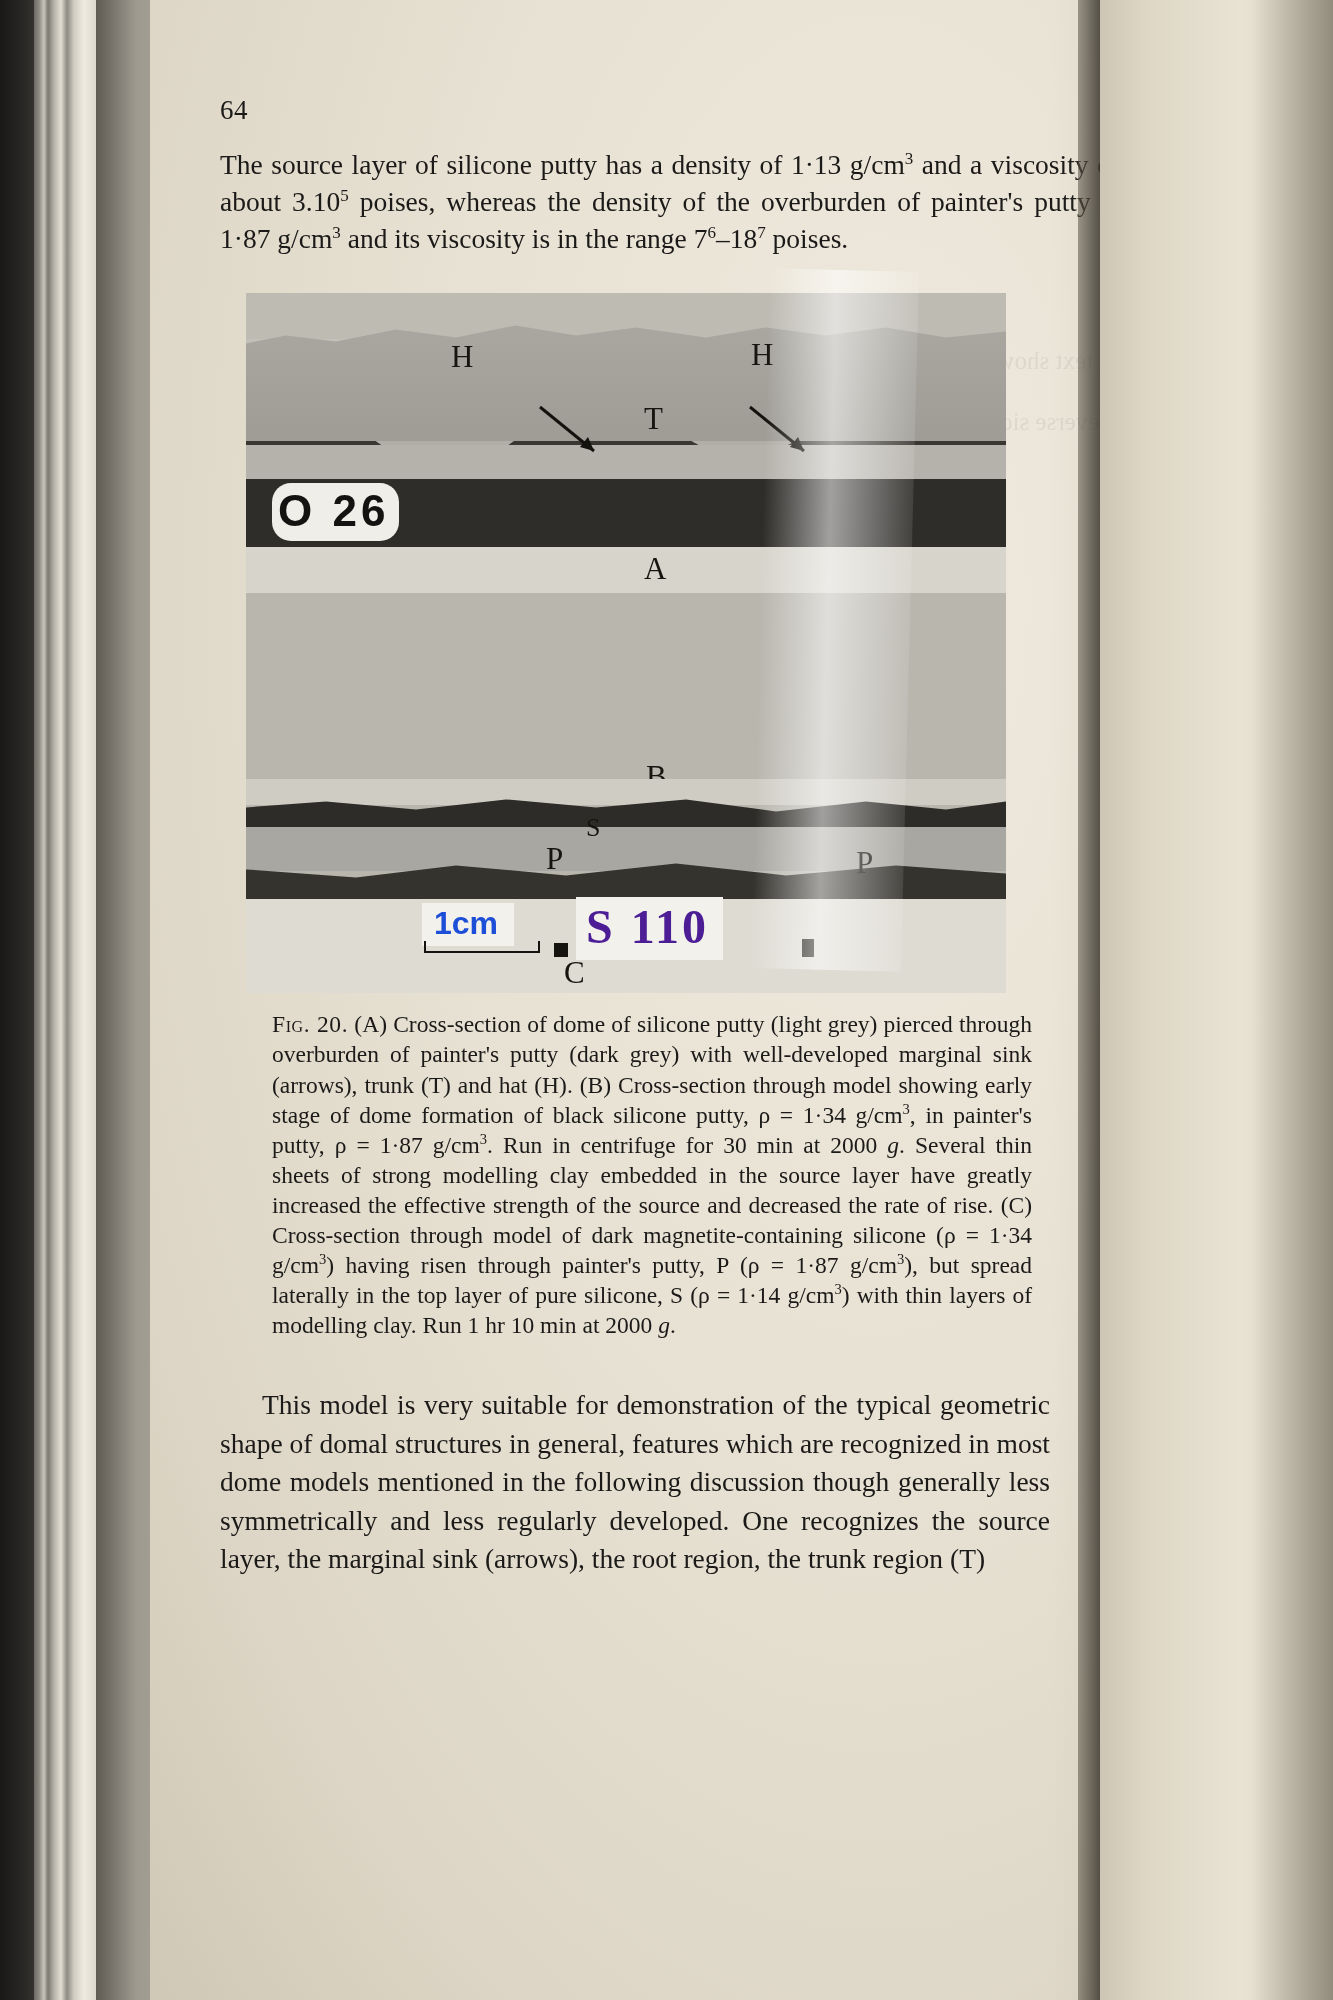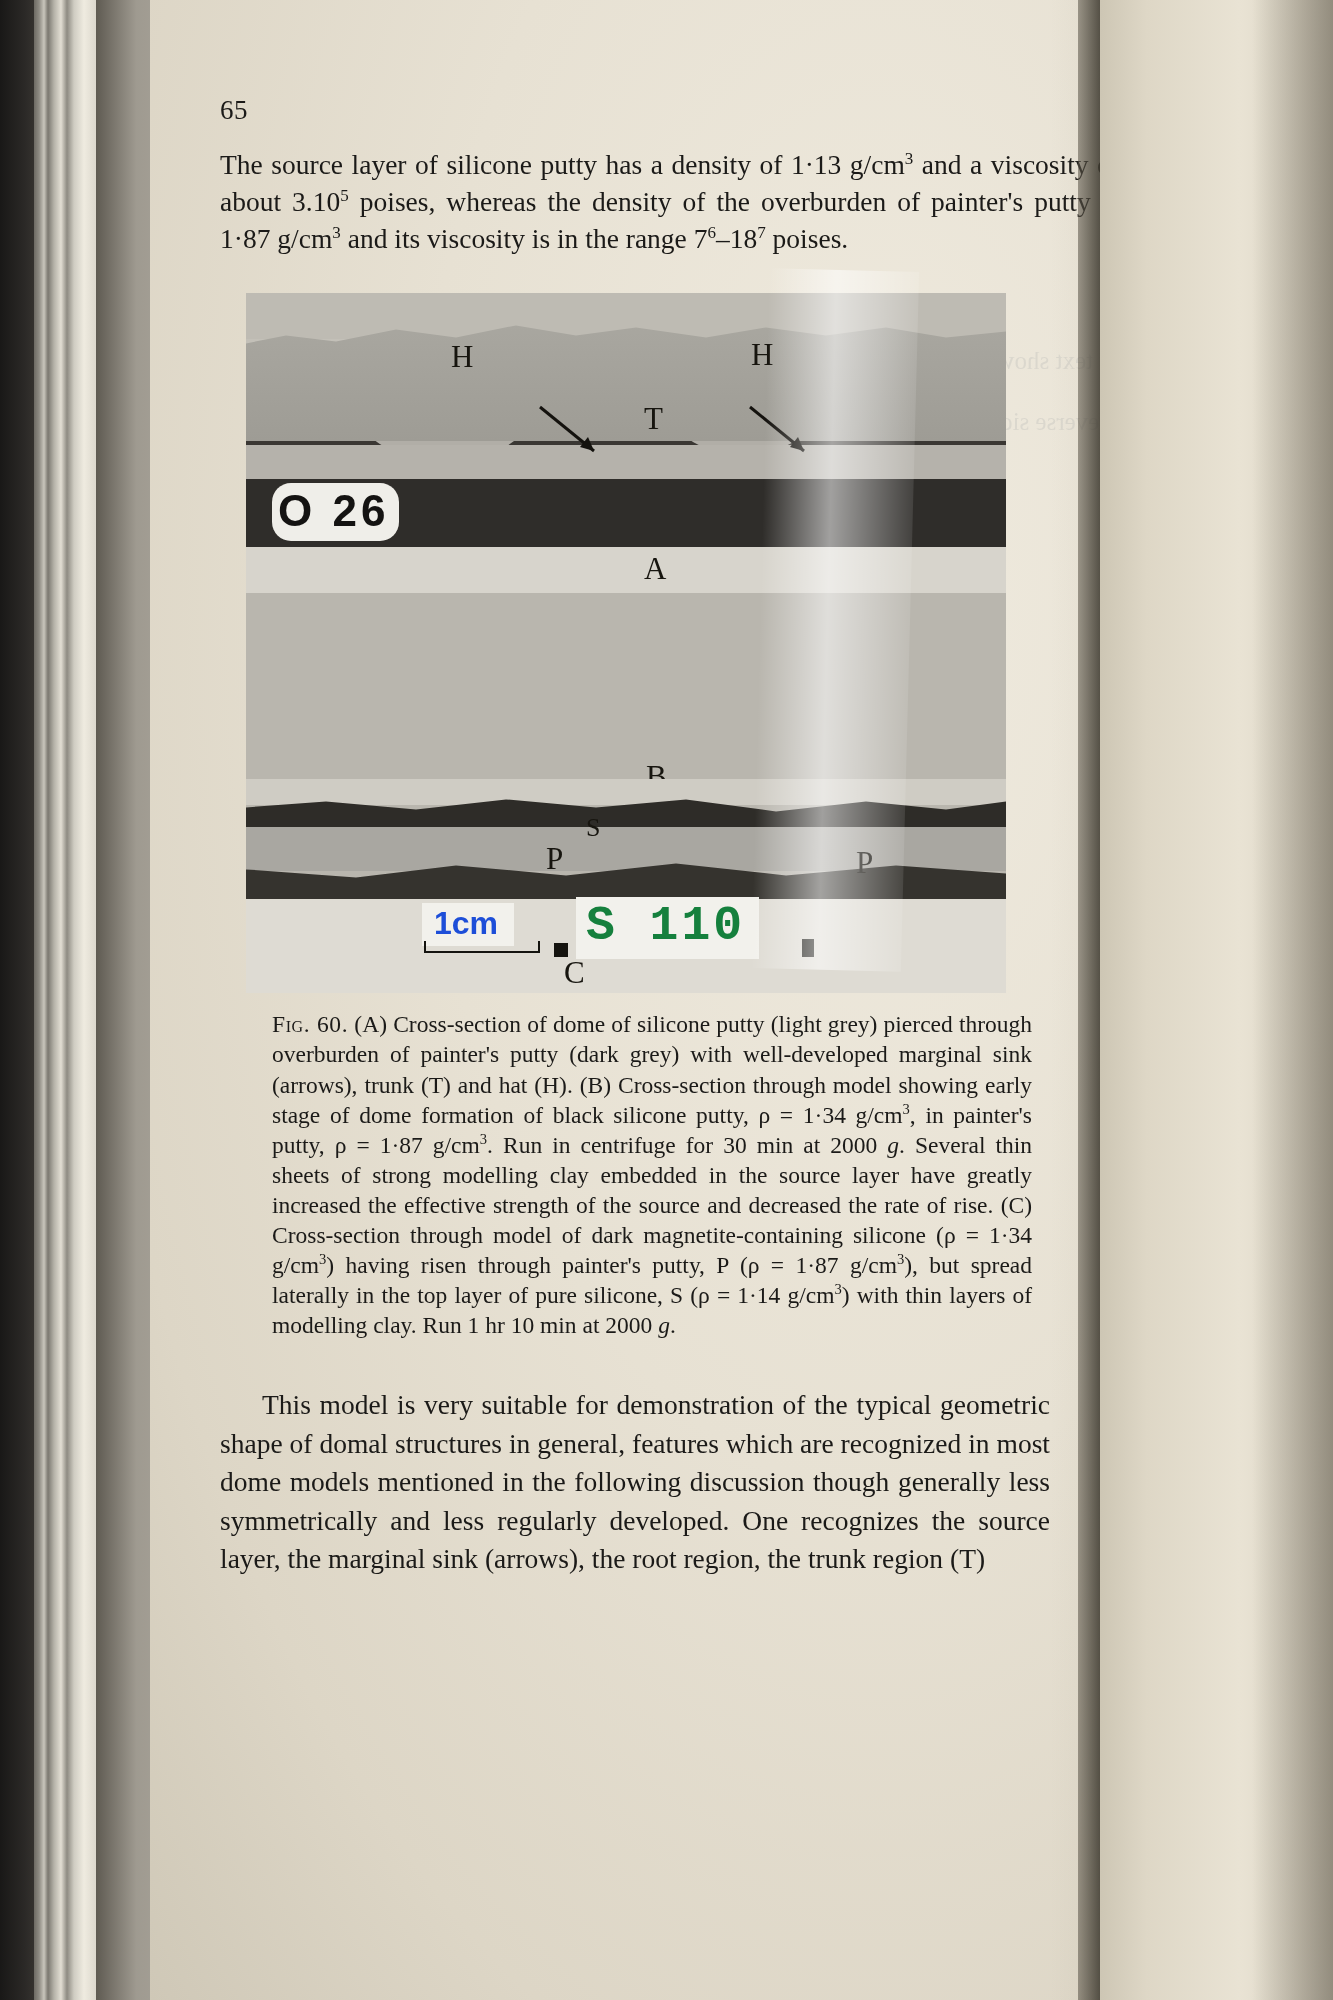--- a/index.html
+++ b/index.html
@@ -186,22 +186,22 @@
     font-family:"Liberation Sans", sans-serif;
     font-size: 32px; font-weight:700;
     padding: 2px 16px 4px 12px;
   }
   .c-scalebar {
     position:absolute; left:178px; top:162px; width:112px; height:10px;
     border:2px solid #14130f; border-top: none;
   }
   .c-label {
     position:absolute; left:330px; top:118px;
-    background:#f2f1ec; color:#15803d;
-    font-family:Liberation Mono, monospace;
+    background:#f2f1ec; color:#4c1d95;
+    font-family:Liberation Serif, serif;
     font-size: 48px; font-weight:700; letter-spacing:3px;
     padding: 2px 14px 6px 10px;
   }
   .c-dot { position:absolute; left:308px; top:164px; width:14px; height:14px; background:#15140f;}
   .c-dot2 { position:absolute; left:556px; top:160px; width:12px; height:18px; background:#15140f;}
 
   .caption {
     margin-top: 16px;
     width: 760px;
     margin-left: 26px;
@@ -251,21 +251,21 @@
   <div class="edge-stack"></div>
   <div class="gutter-shadow"></div>
 
   <div class="paper">
 
     <div class="bleed">lorem dorsal text showing faintly through the leaf of the printed page repeated across lines of the reverse side of this sheet of the book</div>
 
     <div class="content">
 
       <div class="running-head">
-        <div class="folio">65</div>
+        <div class="folio">64</div>
       </div>
 
       <p class="body"><span>The source layer of silicone putty has a density of 1·13 g/cm</span><sup>3</sup><span> and a viscosity of about 3.10</span><sup>5</sup><span> poises, whereas the density of the overburden of painter's putty is 1·87 g/cm</span><sup>3</sup><span> and its viscosity is in the range 7</span><sup>6</sup><span>–18</span><sup>7</sup><span> poises.</span></p>
 
       <div class="fig-wrap">
         <div class="plate">
 
           <div class="panel panel-a">
             <div class="strip a-bg"></div>
             <div class="strip a-sky"></div>
@@ -306,21 +306,21 @@
             <div class="c-scalebar"></div>
             <div class="c-dot"></div>
             <div class="c-label">S 110</div>
             <div class="c-dot2"></div>
             <div class="mark big" style="left:318px; top:176px;">C</div>
           </div>
 
         </div>
 
         <div class="caption">
-          <span class="figlab">Fig. 60.</span>
+          <span class="figlab">Fig. 20.</span>
           <span>(A) Cross-section of dome of silicone putty (light grey) pierced through overburden of painter's putty (dark grey) with well-developed marginal sink (arrows), trunk (T) and hat (H).  (B) Cross-section through model showing early stage of dome formation of black silicone putty, ρ = 1·34 g/cm</span><sup>3</sup><span>, in painter's putty, ρ = 1·87 g/cm</span><sup>3</sup><span>.  Run in centrifuge for 30 min at 2000 </span><i>g</i><span>.  Several thin sheets of strong modelling clay embedded in the source layer have greatly increased the effective strength of the source and decreased the rate of rise.  (C) Cross-section through model of dark magnetite-containing silicone (ρ = 1·34 g/cm</span><sup>3</sup><span>) having risen through painter's putty, P (ρ = 1·87 g/cm</span><sup>3</sup><span>), but spread laterally in the top layer of pure silicone, S (ρ = 1·14 g/cm</span><sup>3</sup><span>) with thin layers of modelling clay.  Run 1 hr 10 min at 2000 </span><i>g</i><span>.</span>
         </div>
       </div>
 
       <p class="closing indent">This model is very suitable for demonstration of the typical geometric shape of domal structures in general, features which are recognized in most dome models mentioned in the following discussion though generally less symmetrically and less regularly developed. One recognizes the source layer, the marginal sink (arrows), the root region, the trunk region (T)</p>
 
     </div>
 
     <div class="page-warp"></div>
   </div>

